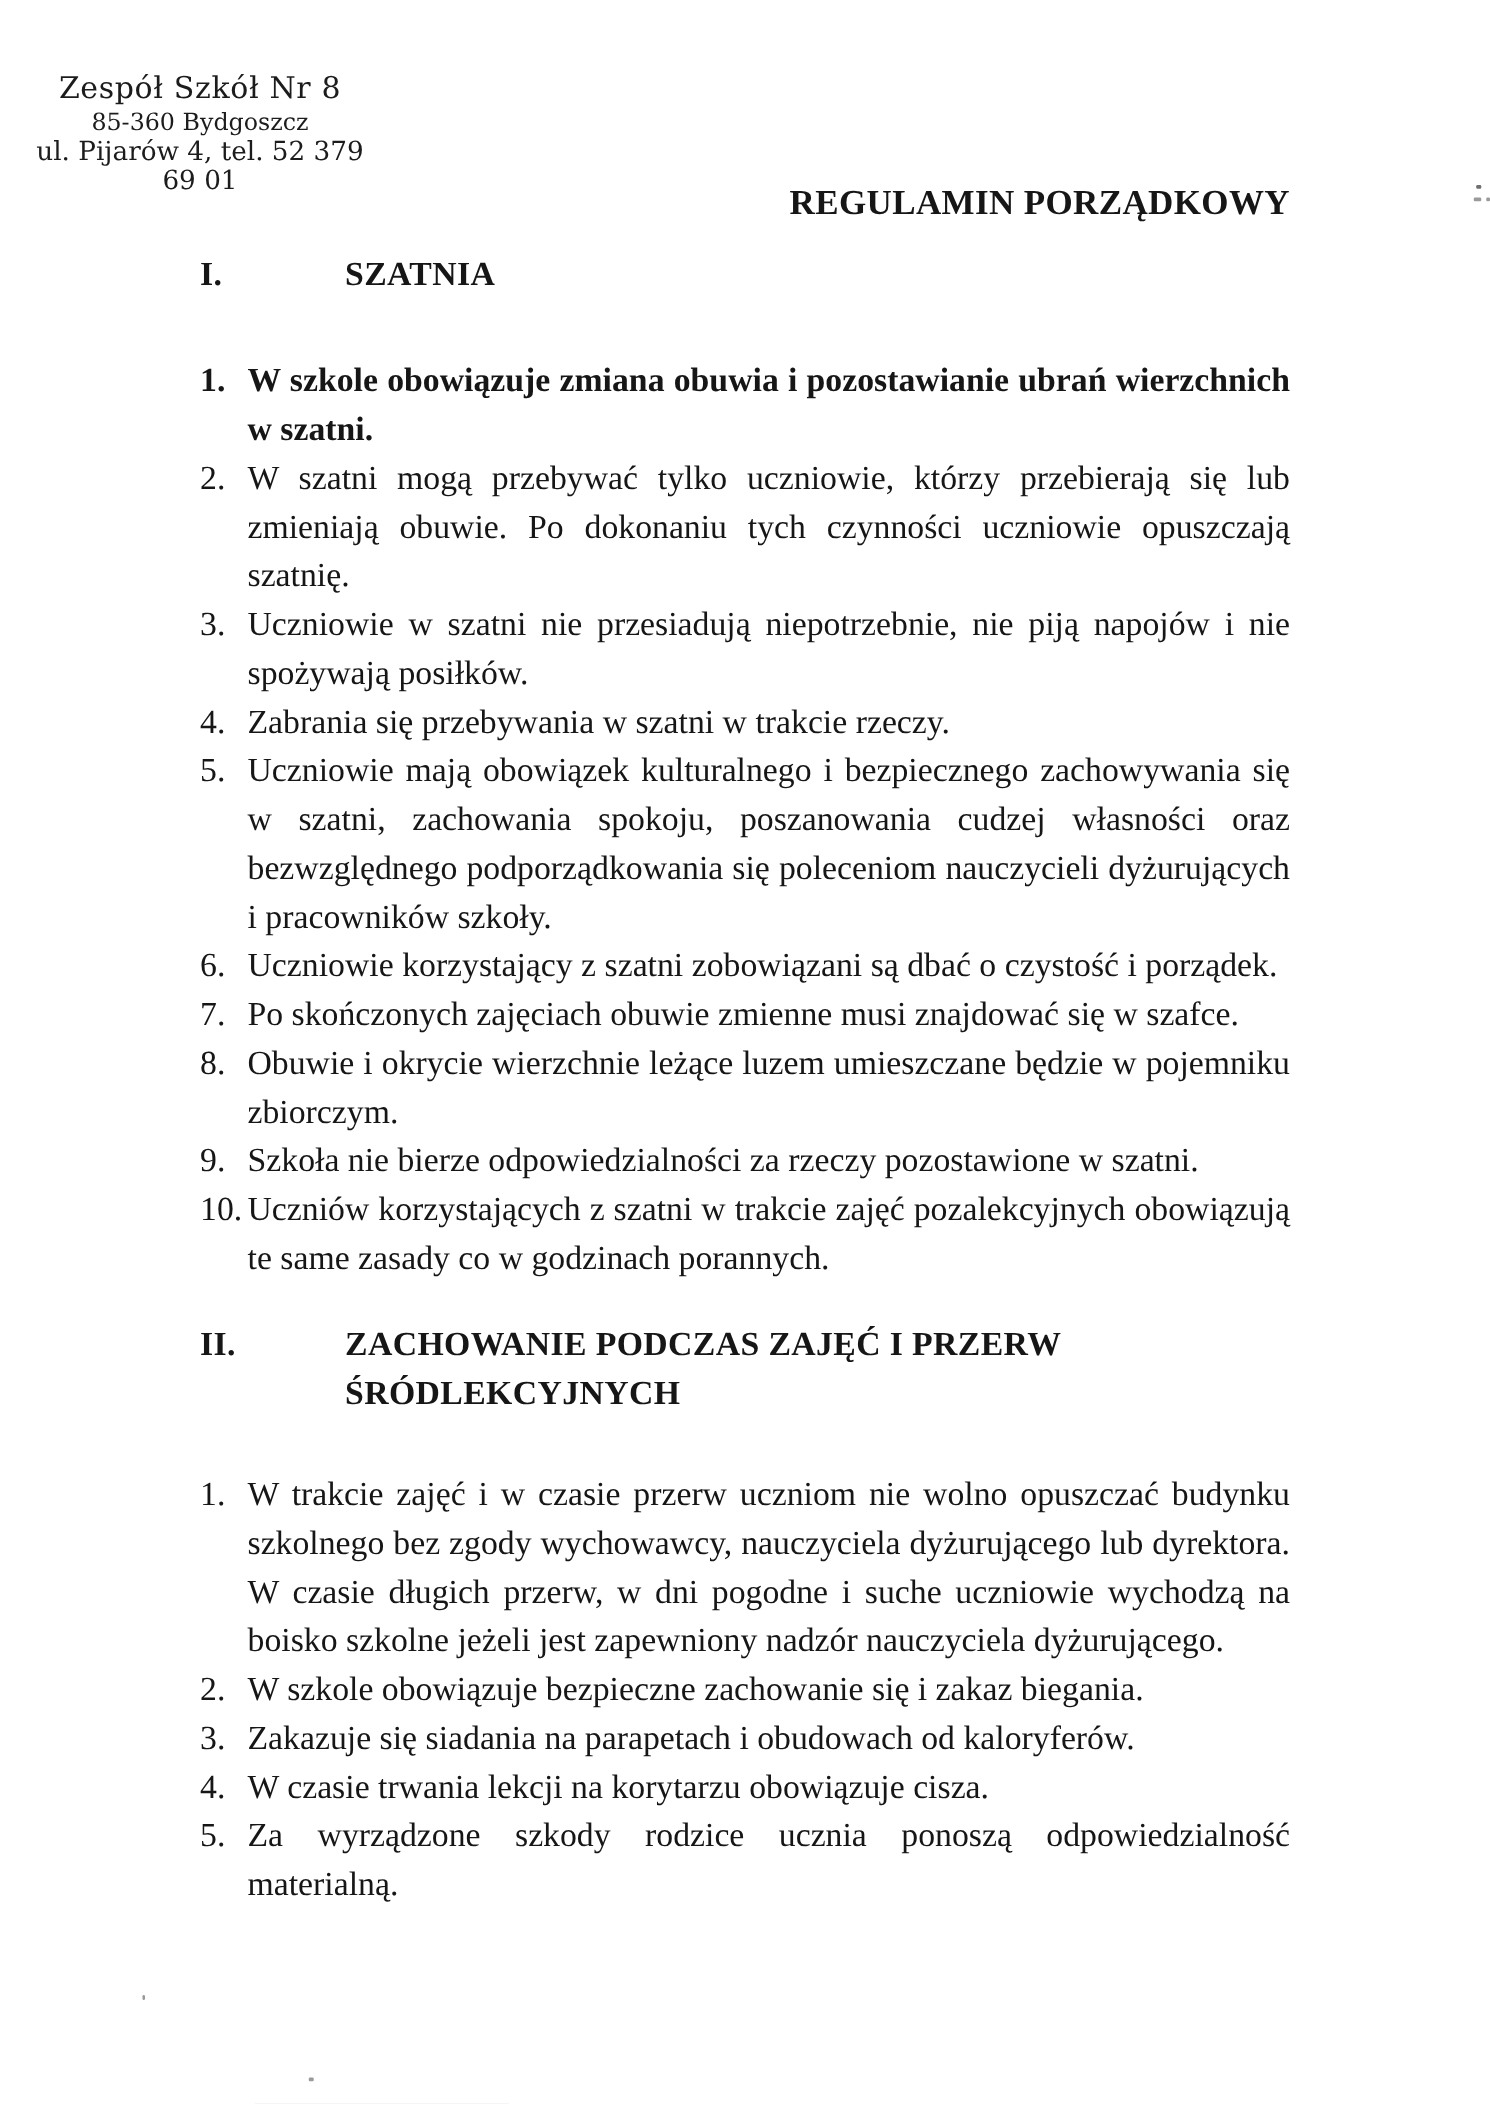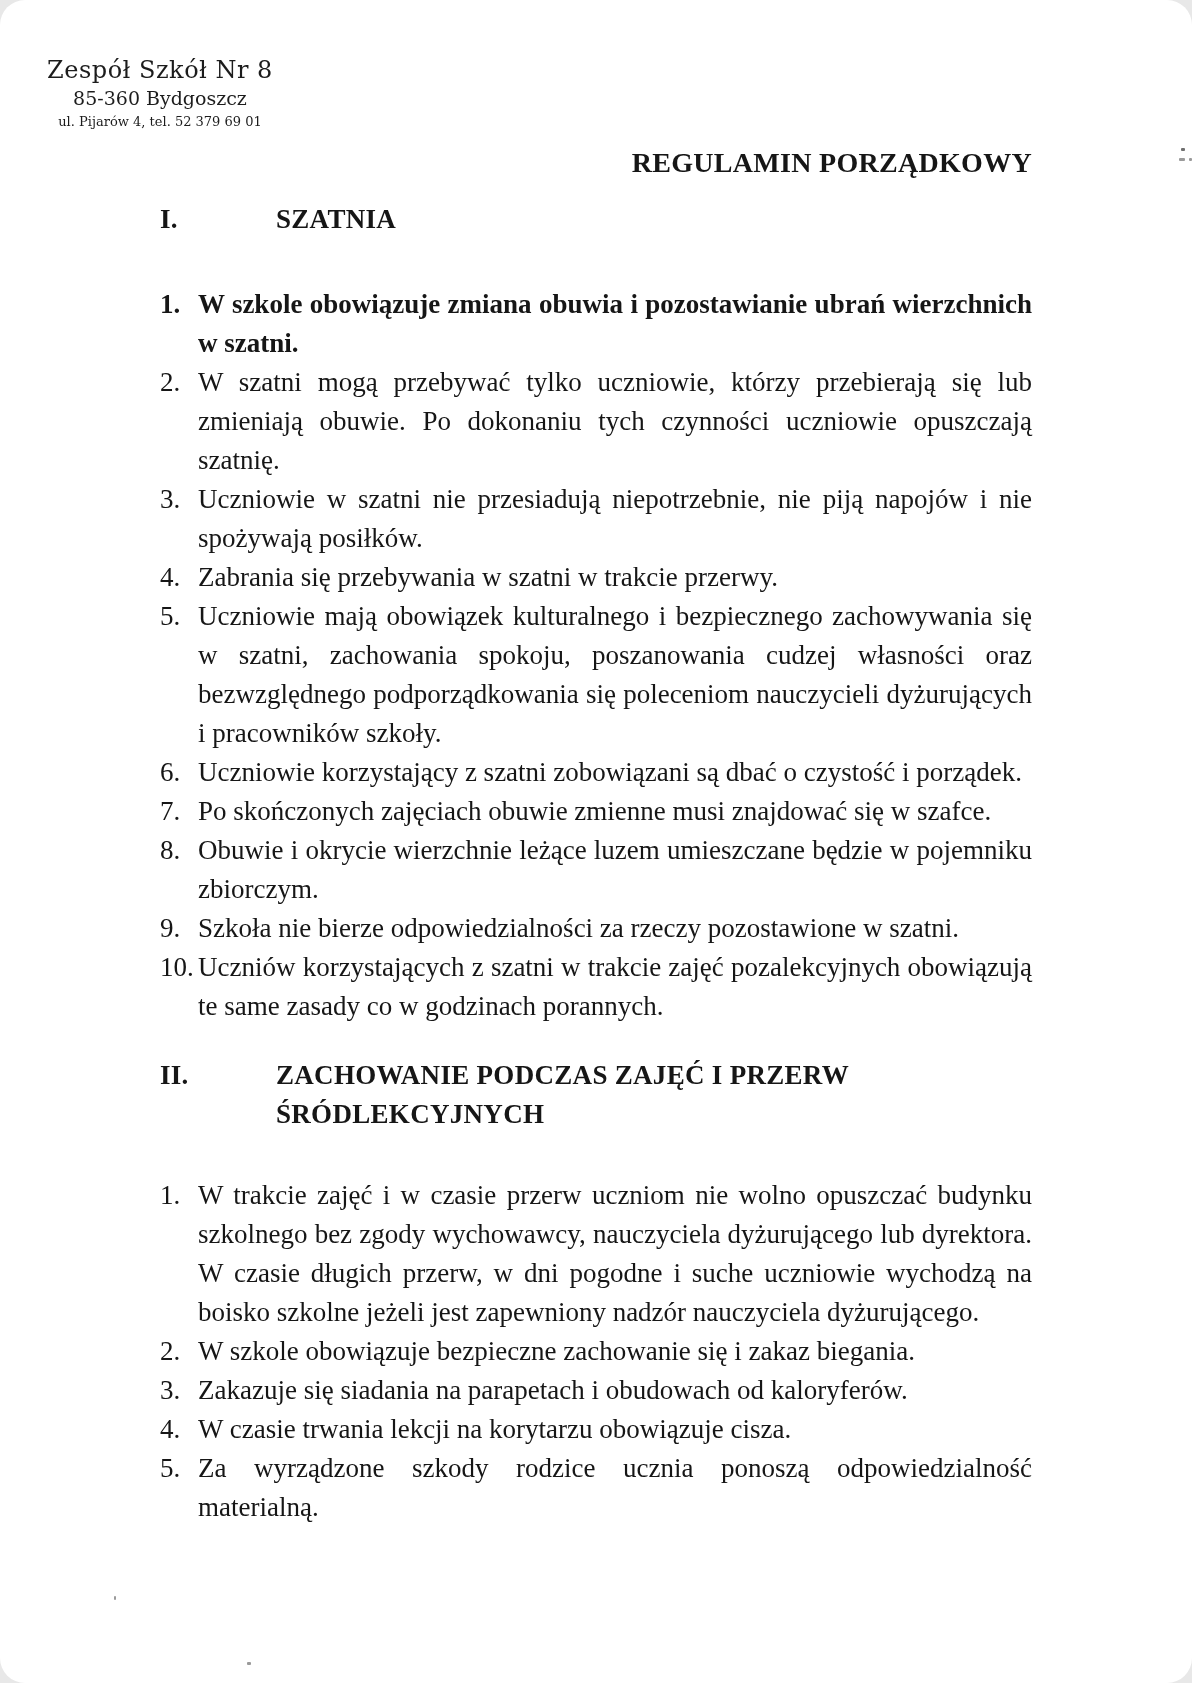--- a/index.html
+++ b/index.html
@@ -5,35 +5,34 @@
   html, body { margin: 0; padding: 0; background: #e8e8e8; }
   .page {
     position: relative;
     width: 1192px;
     height: 1683px;
     margin: 0 auto;
     background: #ffffff;
     font-family: "Liberation Serif", serif;
     color: #161616;
     overflow: hidden;
-    border-radius: 25px;
   }
   
   .stamp {
     position: absolute;
     top: 54px;
     left: 28px;
     width: 264px;
     text-align: center;
     font-family: "DejaVu Serif", serif;
     color: #1c1c1c;
   }
   .stamp-line1 { font-size: 24px; line-height: 33px; letter-spacing: 0.5px; }
   .stamp-line2 { font-size: 19px; line-height: 23px; }
-  .stamp-line3 { font-size: 13px; line-height: 23px; }
+  .stamp-line3 { font-size: 21px; line-height: 23px; }
 
   
   .content {
     position: absolute;
     left: 160px;
     top: 143px;
     width: 872px;
     font-size: 27px;
     line-height: 39px;
   }
@@ -113,21 +112,21 @@
     <span class="item-text">W szatni mogą przebywać tylko uczniowie, którzy przebierają się lub zmieniają obuwie. Po dokonaniu tych czynności uczniowie opuszczają szatnię.</span>
   </div>
 
   <div class="item">
     <span class="item-num">3.</span>
     <span class="item-text">Uczniowie w szatni nie przesiadują niepotrzebnie, nie piją napojów i nie spożywają posiłków.</span>
   </div>
 
   <div class="item">
     <span class="item-num">4.</span>
-    <span class="item-text">Zabrania się przebywania w szatni w trakcie przerwy.</span>
+    <span class="item-text">Zabrania się przebywania w szatni w trakcie rzeczy.</span>
   </div>
 
   <div class="item">
     <span class="item-num">5.</span>
     <span class="item-text">Uczniowie mają obowiązek kulturalnego i bezpiecznego zachowywania się w szatni, zachowania spokoju, poszanowania cudzej własności oraz bezwzględnego podporządkowania się poleceniom nauczycieli dyżurujących i pracowników szkoły.</span>
   </div>
 
   <div class="item">
     <span class="item-num">6.</span>
     <span class="item-text">Uczniowie korzystający z szatni zobowiązani są dbać o czystość i porządek.</span>

